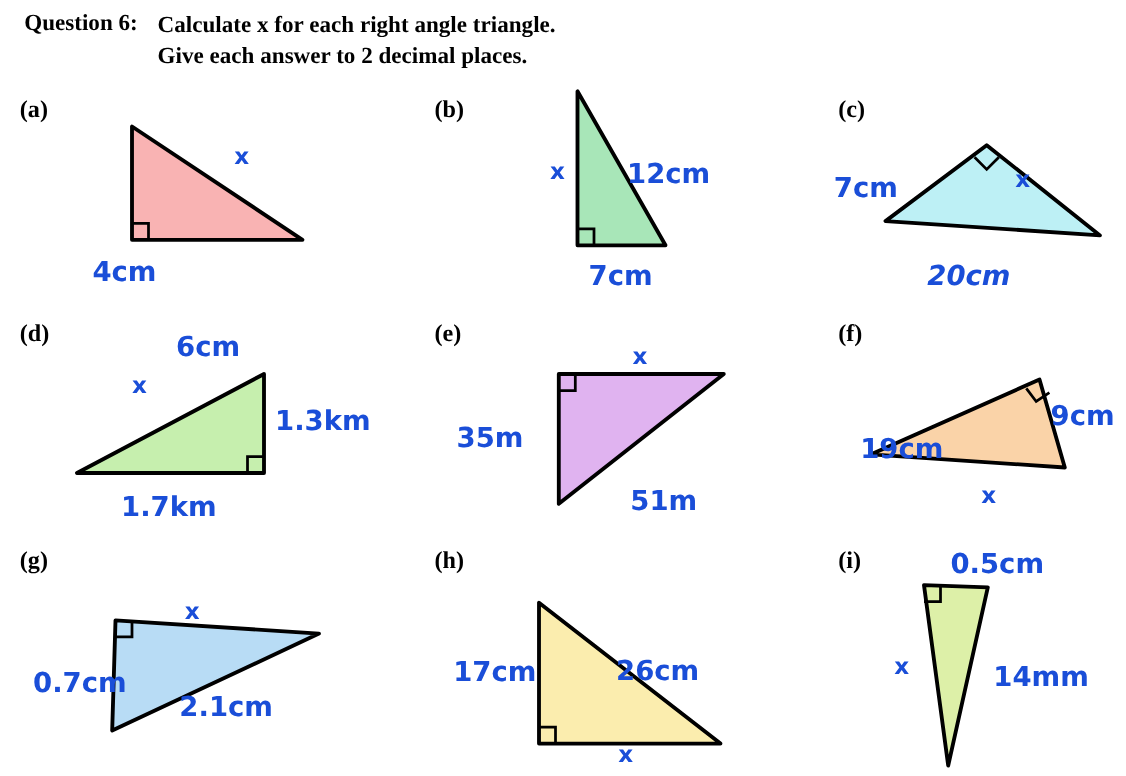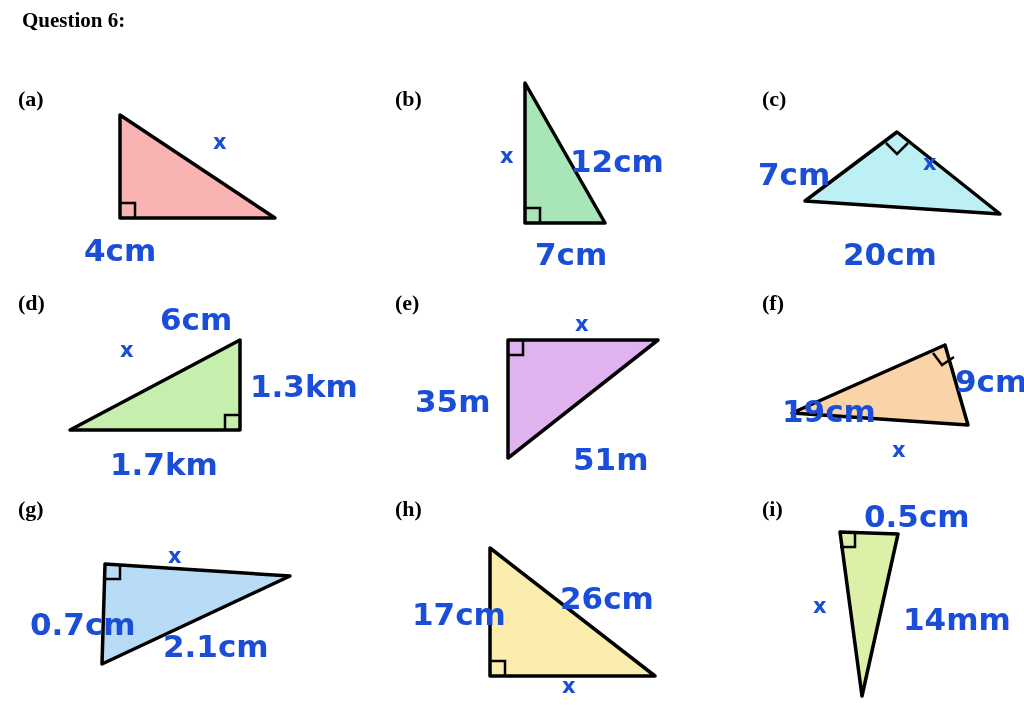--- a/index.html
+++ b/index.html
@@ -55,33 +55,37 @@
     position: absolute;
   }
   .lab {
     position: absolute;
     color: #1a4ed8;
     font-weight: bold;
     font-family: "DejaVu Sans", sans-serif;
     white-space: nowrap;
   }
   .lab.len {
-    font-size: 31px;
+    font-size: 25px;
   }
   .lab.xvar {
     font-size: 21px;
   }
 </style>
 </head>
 <body>
 
 <div class="page">
 
   <div class="q-header">
     <div class="q-label">Question 6:</div>
+    <div class="q-lines">
+      <div class="q-line">Calculate x for each right angle triangle.</div>
+      <div class="q-line">Give each answer to 2 decimal places.</div>
+    </div>
   </div>
 
   <div class="item" style="left:0px; top:86px; width:340px; height:190px;">
     <div class="item-label" style="left:18px; top:0px;">(a)</div>
     <svg class="fig" style="left:60px; top:14px;" width="260" height="180" viewBox="0 0 260 180">
       <polygon points="60,15 60,118 215,118" fill="#f9b3b3" stroke="#000000" stroke-width="3.5" stroke-linejoin="round"></polygon>
       <polyline points="60,103 75,103 75,118" fill="none" stroke="#000000" stroke-width="2.5"></polyline>
     </svg>
     <div class="lab len" style="left:60px; top:146px;margin-left:24px;">4cm</div>
     <div class="lab len" style="left:160px; top:215px;">6cm</div>
@@ -99,21 +103,21 @@
     <div class="lab len" style="left:155px; top:150px;">7cm</div>
   </div>
 
   <div class="item" style="left:740px; top:86px; width:290px; height:190px;">
     <div class="item-label" style="left:22px; top:0px;">(c)</div>
     <svg class="fig" style="left:45px; top:40px;" width="260" height="140" viewBox="0 0 260 140">
       <polygon points="112,6 20,75 215,88" fill="#bdf0f5" stroke="#000000" stroke-width="3.5" stroke-linejoin="round"></polygon>
       <polyline points="101,17 112,28 123,17" fill="none" stroke="#000000" stroke-width="2.5"></polyline>
     </svg>
     <div class="lab len" style="left:18px; top:70px;">7cm</div>
-    <div class="lab len" style="left:103px; top:150px;">20cm</div>
+    <div class="lab len" style="left:103px; top:150px;font-style:italic;">20cm</div>
     <div class="lab xvar" style="left:183px; top:65px;">x</div>
   </div>
 
   <div class="item" style="left:0px; top:290px; width:340px; height:190px;">
     <div class="item-label" style="left:18px; top:0px;">(d)</div>
     <svg class="fig" style="left:50px; top:30px;" width="280" height="150" viewBox="0 0 280 150">
       <polygon points="190,20 20,110 190,110" fill="#c6efae" stroke="#000000" stroke-width="3.5" stroke-linejoin="round"></polygon>
       <polyline points="175,110 175,95 190,95" fill="none" stroke="#000000" stroke-width="2.5"></polyline>
     </svg>
     <div class="lab xvar" style="left:120px; top:48px;">x</div>
@@ -154,21 +158,21 @@
     <div class="lab len" style="left:163px; top:132px;">2.1cm</div>
   </div>
 
   <div class="item" style="left:380px; top:496px; width:340px; height:200px;">
     <div class="item-label" style="left:15px; top:0px;">(h)</div>
     <svg class="fig" style="left:70px; top:40px;" width="280" height="170" viewBox="0 0 280 170">
       <polygon points="40,12 40,140 205,140" fill="#fbedae" stroke="#000000" stroke-width="3.5" stroke-linejoin="round"></polygon>
       <polyline points="40,125 55,125 55,140" fill="none" stroke="#000000" stroke-width="2.5"></polyline>
     </svg>
     <div class="lab len" style="left:32px; top:100px;">17cm</div>
-    <div class="lab len" style="left:180px; top:84px;">26cm</div>
+    <div class="lab len" style="left:180px; top:99px;">26cm</div>
     <div class="lab xvar" style="left:182px; top:178px;">x</div>
   </div>
 
   <div class="item" style="left:740px; top:496px; width:290px; height:200px;">
     <div class="item-label" style="left:22px; top:0px;">(i)</div>
     <svg class="fig" style="left:80px; top:28px;" width="200" height="180" viewBox="0 0 200 180">
       <polygon points="20,8 78,10 42,172" fill="#ddf0a8" stroke="#000000" stroke-width="3.5" stroke-linejoin="round"></polygon>
       <polyline points="20,23 35,23 35,9" fill="none" stroke="#000000" stroke-width="2.5"></polyline>
     </svg>
     <div class="lab len" style="left:124px; top:2px;">0.5cm</div>

